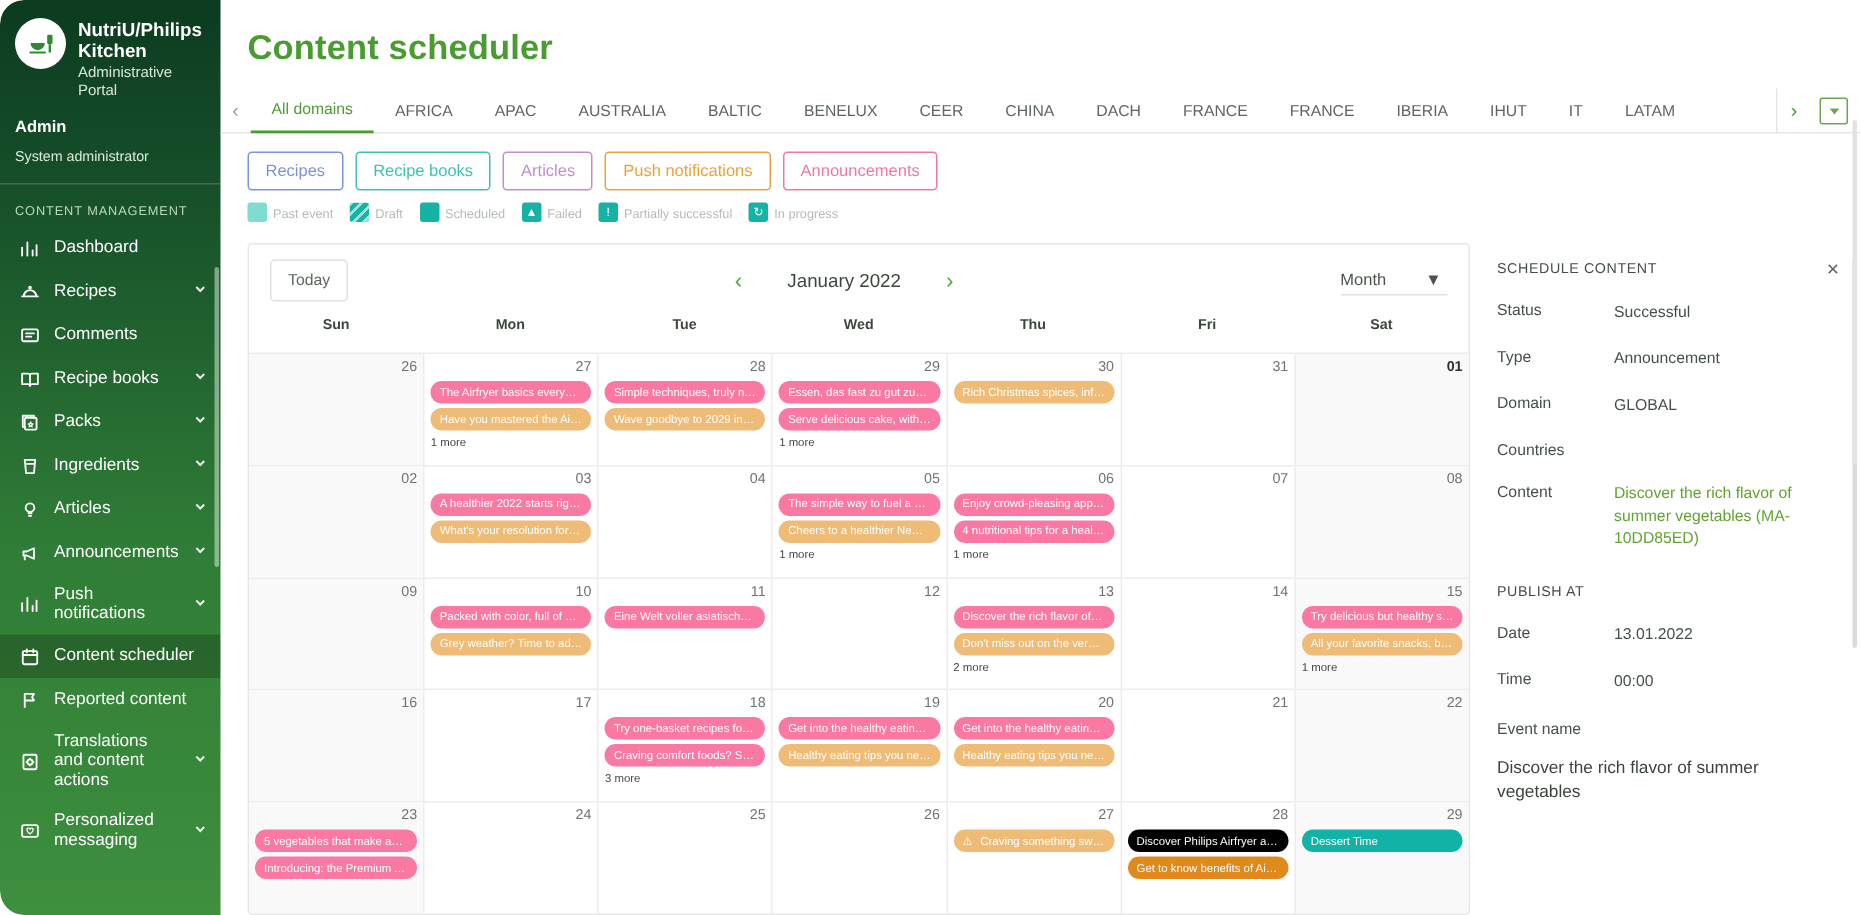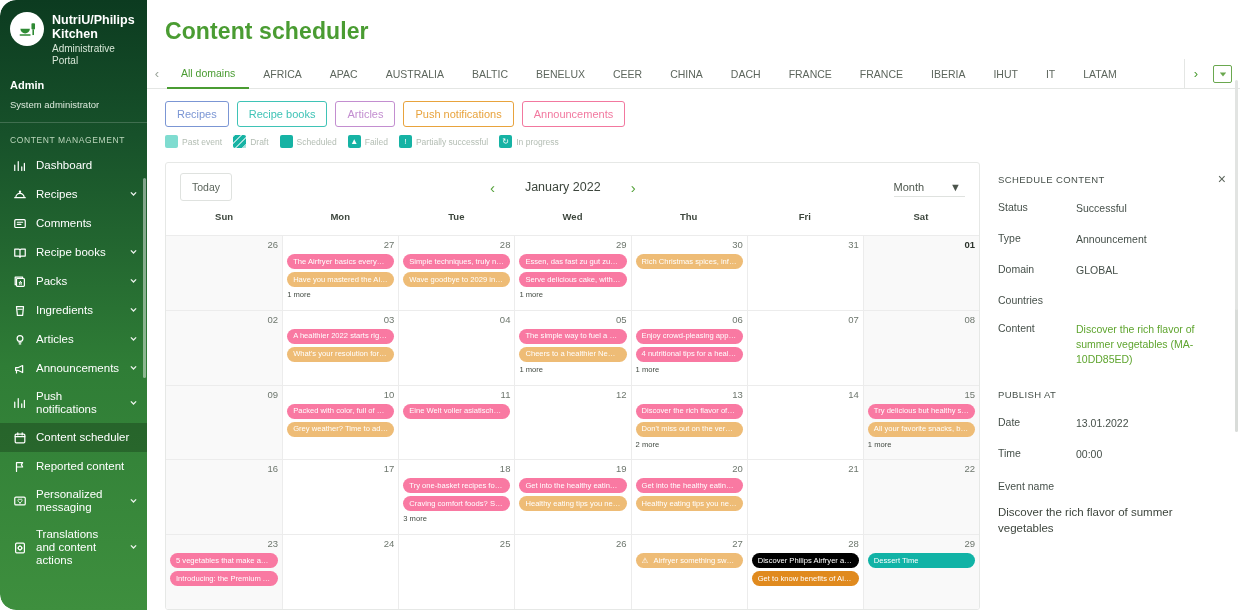--- a/index.html
+++ b/index.html
@@ -276,38 +276,38 @@
           <span class="nav-ico">
             <svg viewBox="0 0 16 16" stroke-linecap="round" stroke-linejoin="round">
               <path d="M4 13V3M4 3h7l-1.4 2.3L11 8H4"></path>
             </svg>
           </span>
           <span class="nav-label">Reported content</span>
         </div>
         <div class="nav-item">
           <span class="nav-ico">
             <svg viewBox="0 0 16 16" stroke-linecap="round" stroke-linejoin="round">
-              <rect x="2" y="3.5" width="12" height="9" rx="1.4"></rect>
-              <path d="M8 10.2s-2.3-1.4-2.3-2.8A1.15 1.15 0 0 1 8 6.6a1.15 1.15 0 0 1 2.3.8c0 1.4-2.3 2.8-2.3 2.8z" stroke-width="1"></path>
-            </svg>
-          </span>
-          <span class="nav-label">Personalized messaging</span>
-          <span class="chev"><svg viewBox="0 0 12 12">
-              <polyline points="2.5,4.5 6,8 9.5,4.5"></polyline>
-            </svg></span>
-        </div>
-        <div class="nav-item">
-          <span class="nav-ico">
-            <svg viewBox="0 0 16 16" stroke-linecap="round" stroke-linejoin="round">
               <rect x="3" y="2.5" width="10" height="11" rx="1.2"></rect>
               <circle cx="8" cy="8" r="2"></circle>
               <path d="M8 5.4v.6M8 10v.6M5.4 8h.6M10 8h.6"></path>
             </svg>
           </span>
           <span class="nav-label">Translations and content actions</span>
+          <span class="chev"><svg viewBox="0 0 12 12">
+              <polyline points="2.5,4.5 6,8 9.5,4.5"></polyline>
+            </svg></span>
+        </div>
+        <div class="nav-item">
+          <span class="nav-ico">
+            <svg viewBox="0 0 16 16" stroke-linecap="round" stroke-linejoin="round">
+              <rect x="2" y="3.5" width="12" height="9" rx="1.4"></rect>
+              <path d="M8 10.2s-2.3-1.4-2.3-2.8A1.15 1.15 0 0 1 8 6.6a1.15 1.15 0 0 1 2.3.8c0 1.4-2.3 2.8-2.3 2.8z" stroke-width="1"></path>
+            </svg>
+          </span>
+          <span class="nav-label">Personalized messaging</span>
           <span class="chev"><svg viewBox="0 0 12 12">
               <polyline points="2.5,4.5 6,8 9.5,4.5"></polyline>
             </svg></span>
         </div>
       </nav>
     <div class="nav-scroll"></div>
   </aside>
 
   <section class="main">
     <h1 class="page-title">Content scheduler</h1>
@@ -541,21 +541,21 @@
                 <div class="daynum">24</div>
               </div>
               <div class="day">
                 <div class="daynum">25</div>
               </div>
               <div class="day">
                 <div class="daynum">26</div>
               </div>
               <div class="day">
                 <div class="daynum">27</div>
-                <div class="ev" style="background:#eebc76"><span class="ev-warn">⚠</span><span>Airfryer something swee...</span></div>
+                <div class="ev" style="background:#eebc76"><span class="ev-warn">⚠</span><span>Craving something swee...</span></div>
               </div>
               <div class="day">
                 <div class="daynum">28</div>
                 <div class="ev hatch" style="background:#000000"><span>Discover Philips Airfryer acc...</span></div>
                 <div class="ev hatch" style="background:#e08a1e"><span>Get to know benefits of Air S...</span></div>
               </div>
               <div class="day out">
                 <div class="daynum">29</div>
                 <div class="ev hatch" style="background:#11b3a6"><span>Dessert Time</span></div>
               </div>

